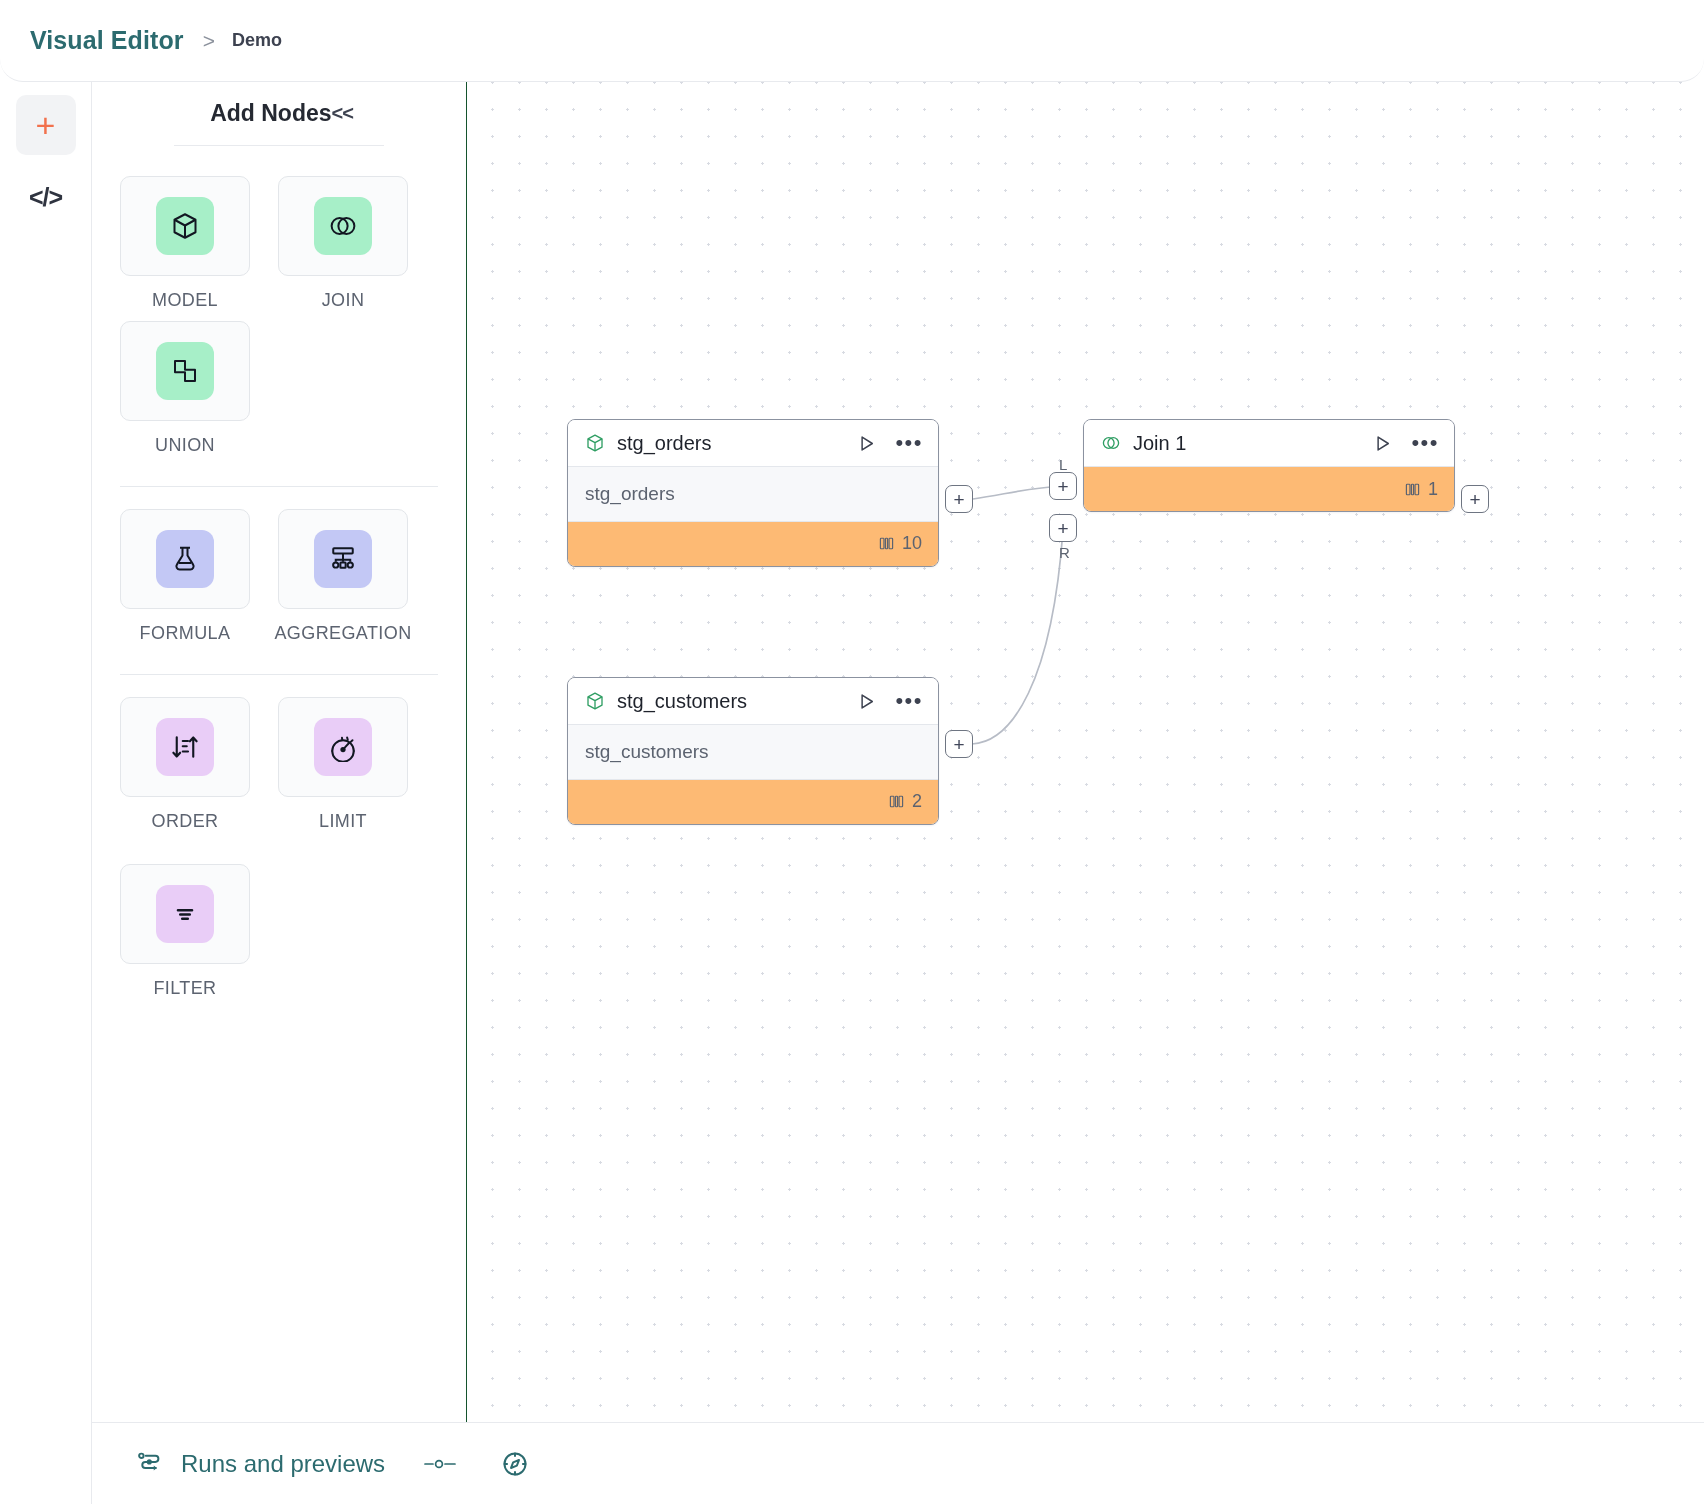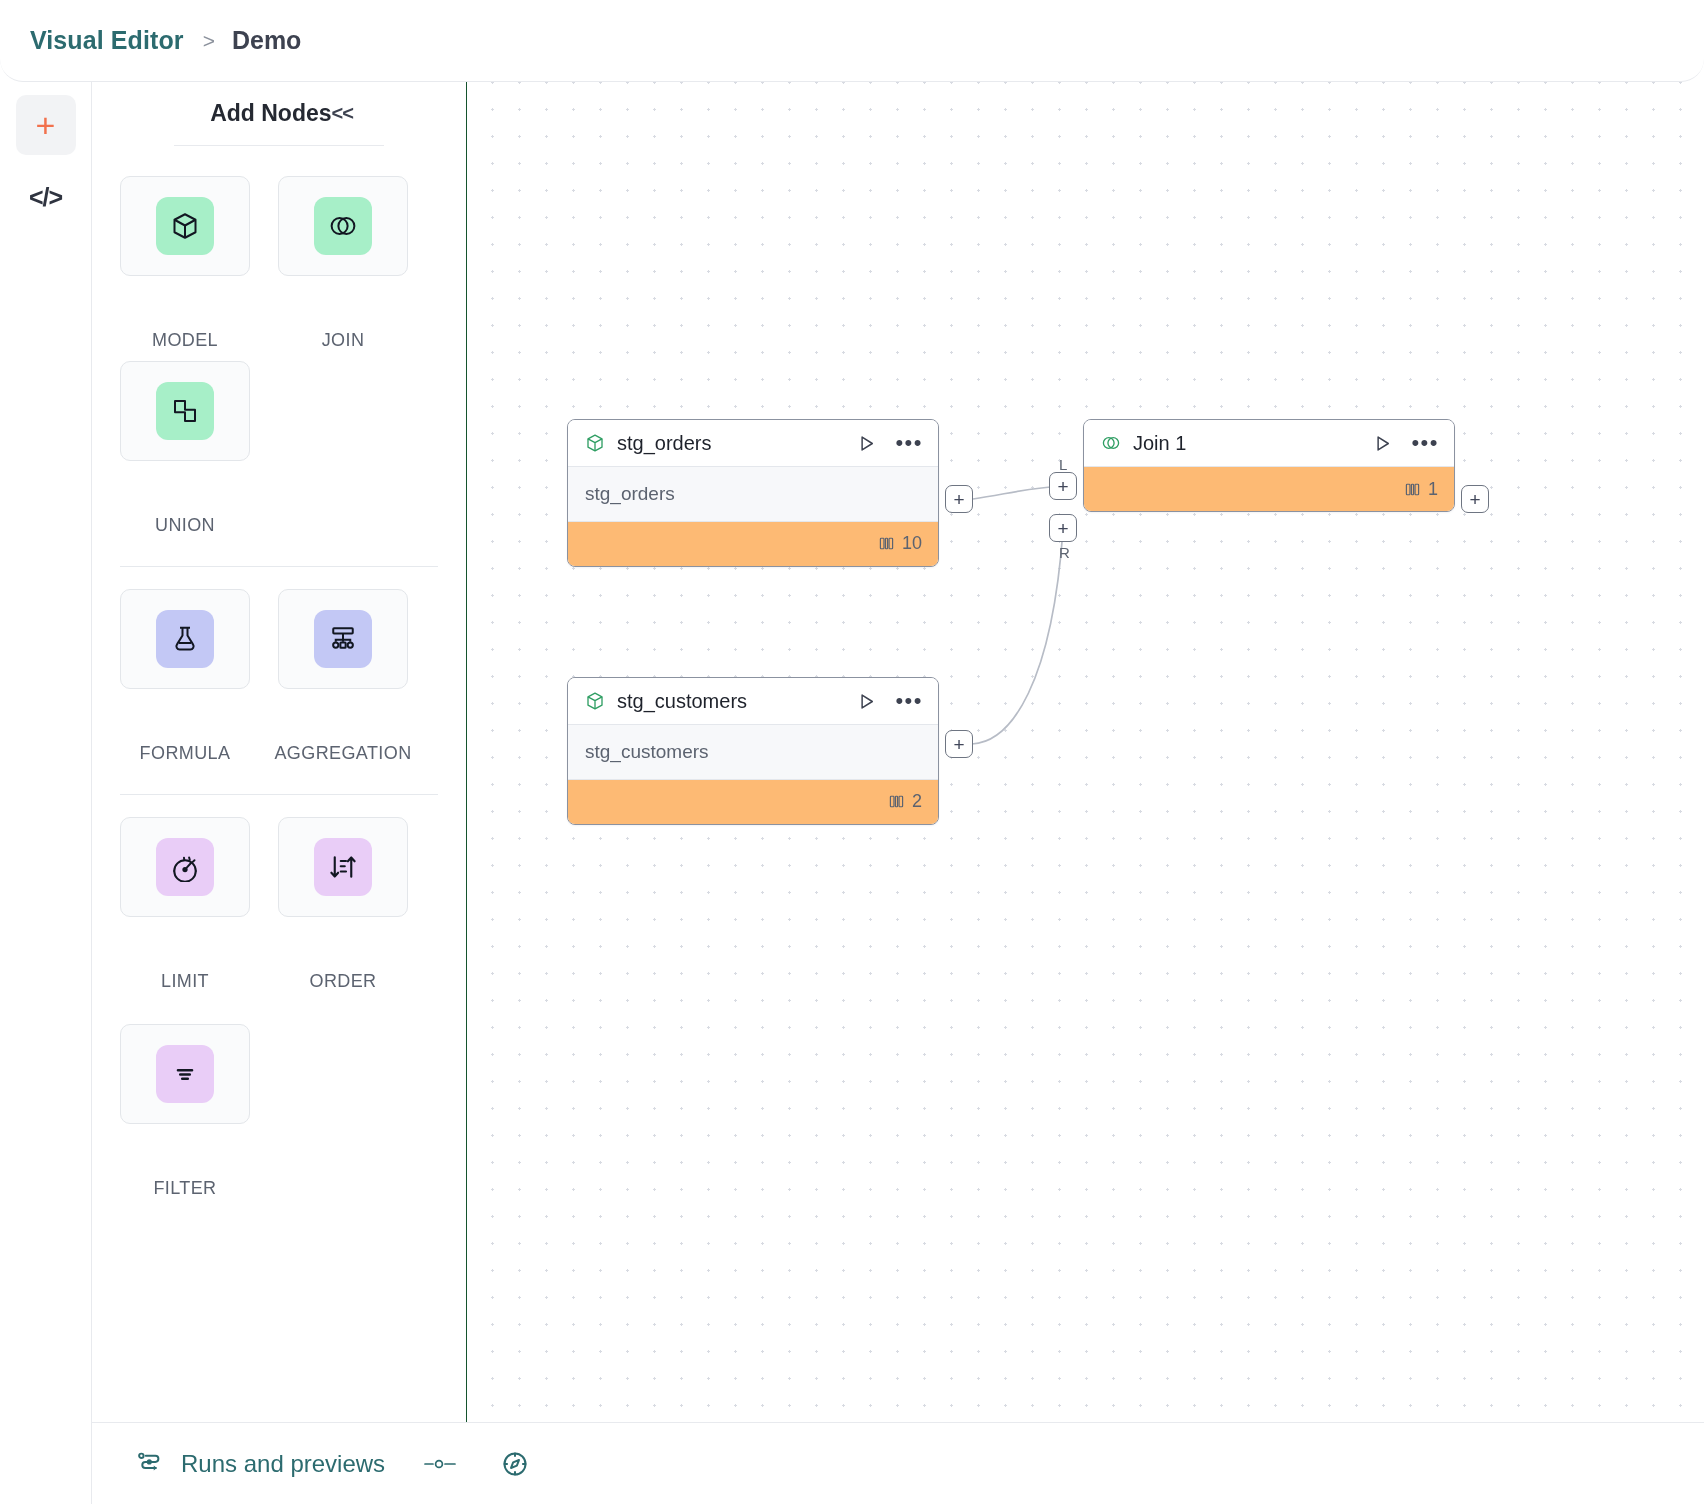--- a/index.html
+++ b/index.html
@@ -25,21 +25,21 @@
     font-weight: bold;
     color: #2c6b6f;
     letter-spacing: .1px;
   }
   .crumb-sep {
     font-size: 21px;
     color: #8b919c;
     margin: 0 17px 0 19px;
   }
   .crumb-current {
-    font-size: 25px;
+    font-size: 18px;
     font-weight: bold;
     color: #3d4250;
   }
 
   
   .body {
     display: flex;
     height: 1422px;
     position: relative;
   }
@@ -115,21 +115,20 @@
     flex-wrap: wrap;
     gap: 0 28px;
   }
   .node-item {
     width: 130px;
     margin-bottom: 10px;
     display: flex;
     flex-direction: column;
     align-items: center;
     cursor: pointer;
-    gap: 40px;
   }
   .node-tile {
     width: 130px; height: 100px;
     border: 1px solid #e3e6ea;
     border-radius: 10px;
     background: #fafbfc;
     display: flex;
     align-items: center;
     justify-content: center;
   }
@@ -375,42 +374,42 @@
           <span class="node-label">AGGREGATION</span>
         </div>
       </div>
 
       <div class="divider"></div>
 
       <div class="node-grid">
         <div class="node-item">
           <div class="node-tile">
             <div class="node-inner" style="background:#e9cdf7">
+              <svg width="30" height="30" viewBox="0 0 24 24" fill="none" stroke="#121722" stroke-width="1.7" stroke-linecap="round" stroke-linejoin="round">
+                <path d="M5.4 4.2v15.4M2.7 16.6l2.7 3 2.7-3"></path>
+                <path d="M18.6 19.8V4.4M15.9 7.4l2.7-3 2.7 3"></path>
+                <path d="M10.2 7.2h4.2M10.2 11.4h3.2M10.2 15.6h4.2"></path>
+              </svg>
+            </div>
+          </div>
+          <span class="node-label">ORDER</span>
+        </div>
+
+        <div class="node-item">
+          <div class="node-tile">
+            <div class="node-inner" style="background:#e9cdf7">
               <svg width="30" height="30" viewBox="0 0 24 24" fill="none" stroke="#121722" stroke-width="1.6" stroke-linecap="round">
                 <path d="M3.4 15.2a8.6 8.6 0 0 1 17.2 0"></path>
                 <path d="M3.4 15.2a8.6 8.6 0 0 0 17.2 0"></path>
                 <circle cx="12" cy="14" r="2.1" fill="#121722" stroke="none"></circle>
                 <path d="M13.4 12.5 17 8.6M15.3 4.4l.5 1.8M19.6 6.6l-1.4 1.3M11.2 4.6l.2 1.9"></path>
               </svg>
             </div>
           </div>
           <span class="node-label">LIMIT</span>
-        </div>
-
-        <div class="node-item">
-          <div class="node-tile">
-            <div class="node-inner" style="background:#e9cdf7">
-              <svg width="30" height="30" viewBox="0 0 24 24" fill="none" stroke="#121722" stroke-width="1.7" stroke-linecap="round" stroke-linejoin="round">
-                <path d="M5.4 4.2v15.4M2.7 16.6l2.7 3 2.7-3"></path>
-                <path d="M18.6 19.8V4.4M15.9 7.4l2.7-3 2.7 3"></path>
-                <path d="M10.2 7.2h4.2M10.2 11.4h3.2M10.2 15.6h4.2"></path>
-              </svg>
-            </div>
-          </div>
-          <span class="node-label">ORDER</span>
         </div>
 
         <div class="node-item grp-gap">
           <div class="node-tile">
             <div class="node-inner" style="background:#e9cdf7">
               <svg width="30" height="30" viewBox="0 0 24 24" fill="none" stroke="#121722" stroke-width="2.1" stroke-linecap="round">
                 <path d="M6.4 9h11.2M8.2 12.4h7.6M9.8 15.8h4.4"></path>
               </svg>
             </div>
           </div>

